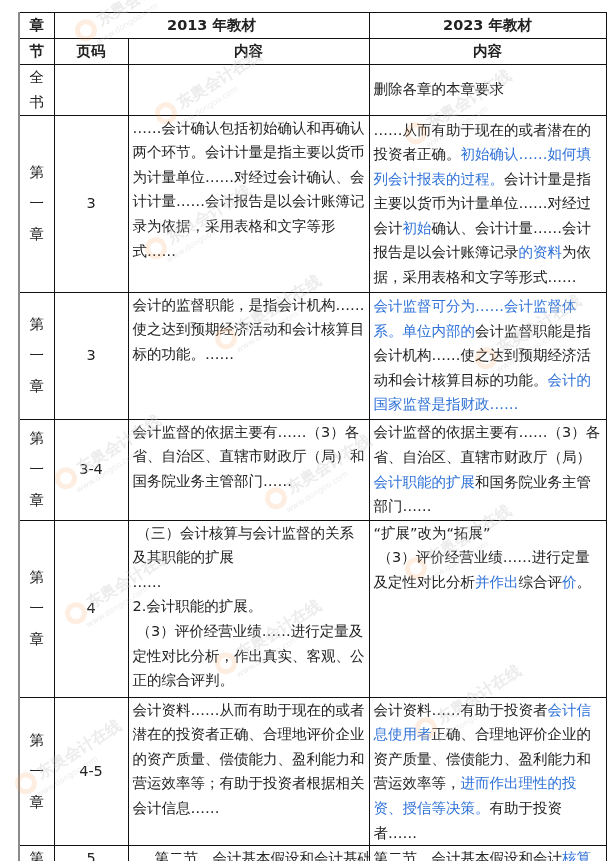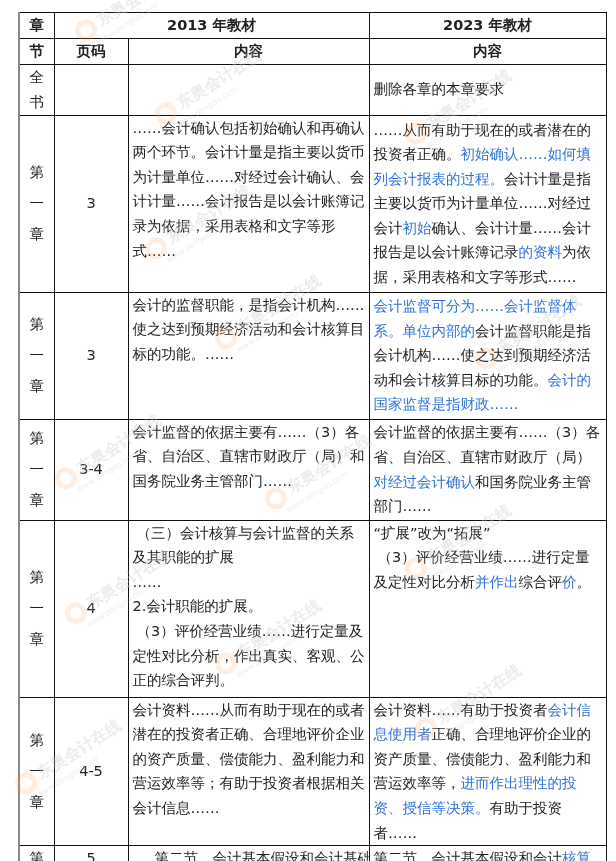--- a/index.html
+++ b/index.html
@@ -161,21 +161,21 @@
   </tr>
 
   <tr style="height:101px;">
     <td class="ch">
       <span>第</span>
       <span>一</span>
       <span>章</span>
     </td>
     <td class="pg">3-4</td>
     <td class="txt indent" style="vertical-align:top;margin-top:8px;"><span>会计监督的依据主要有……（3）各省、自治区、直辖市财政厅（局）和国务院业务主管部门……</span></td>
-    <td class="txt indent"><span>会计监督的依据主要有……（3）各省、自治区、直辖市财政厅（局）</span><span class="blue">对经过会计确认</span><span>和国务院业务主管部门……</span></td>
+    <td class="txt indent"><span>会计监督的依据主要有……（3）各省、自治区、直辖市财政厅（局）</span><span class="blue">会计职能的扩展</span><span>和国务院业务主管部门……</span></td>
   </tr>
 
   <tr style="height:177px;">
     <td class="ch">
       <span>第</span>
       <span>一</span>
       <span>章</span>
     </td>
     <td class="pg">4</td>
     <td class="txt indent" style="vertical-align:top;">

